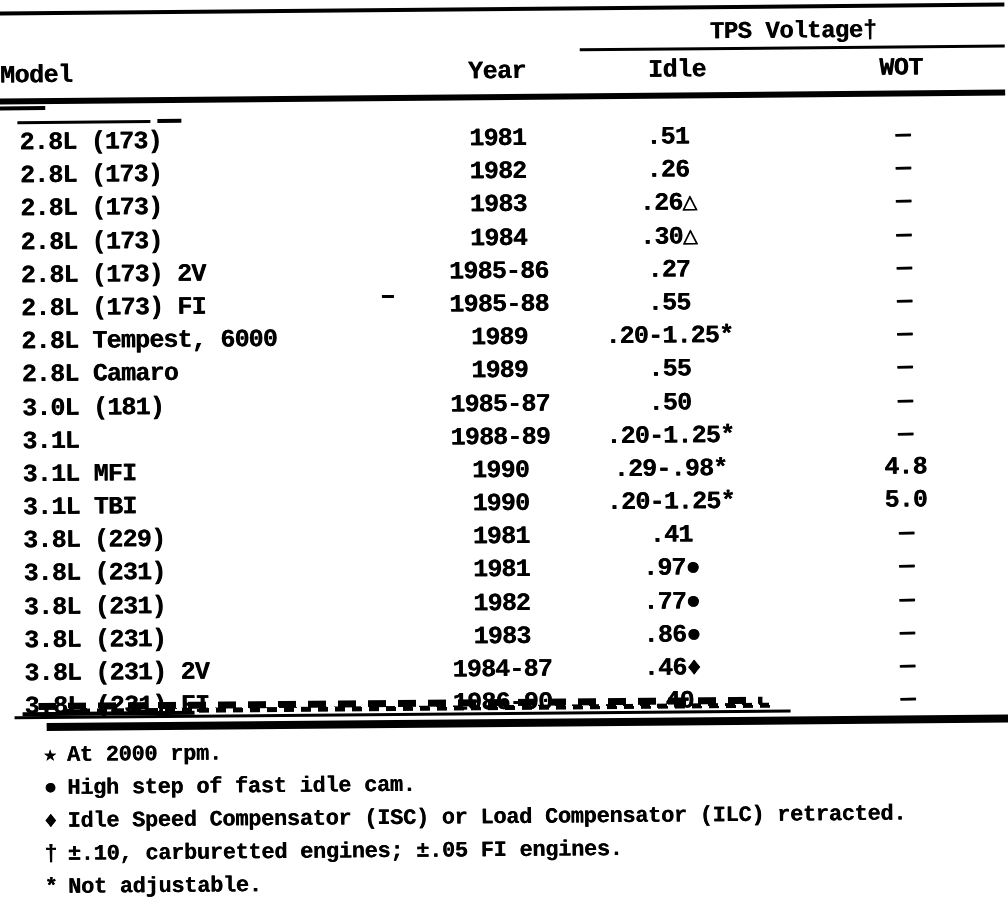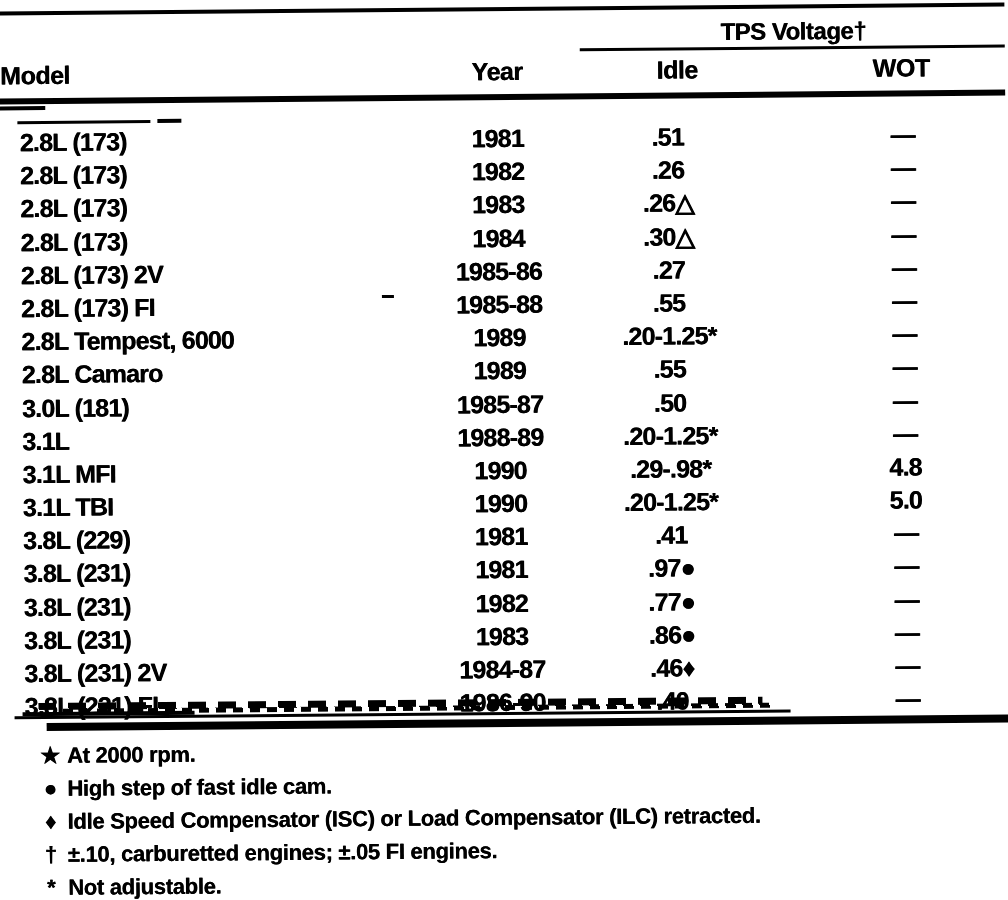--- a/index.html
+++ b/index.html
@@ -1,21 +1,21 @@
 <!DOCTYPE html>
 <html><head>
 <meta charset="utf-8">
 <style>
   html,body{margin:0;padding:0;background:#ffffff;}
   .page{
     position:relative;
     width:1008px;height:900px;
     background:#ffffff;
     overflow:hidden;
-    font-family:Liberation Sans, sans-serif;
+    font-family:Liberation Mono, monospace;
     color:#000;
   }
   .sheet{
     position:absolute;inset:0;
     transform:rotate(-0.5deg);
     transform-origin:504px 420px;
   }
   .rule{position:absolute;background:#000;}
   .top-rule{left:0;top:7px;width:1008px;height:4px;}
   .tps-rule{left:583px;top:49px;width:425px;height:3px;}

